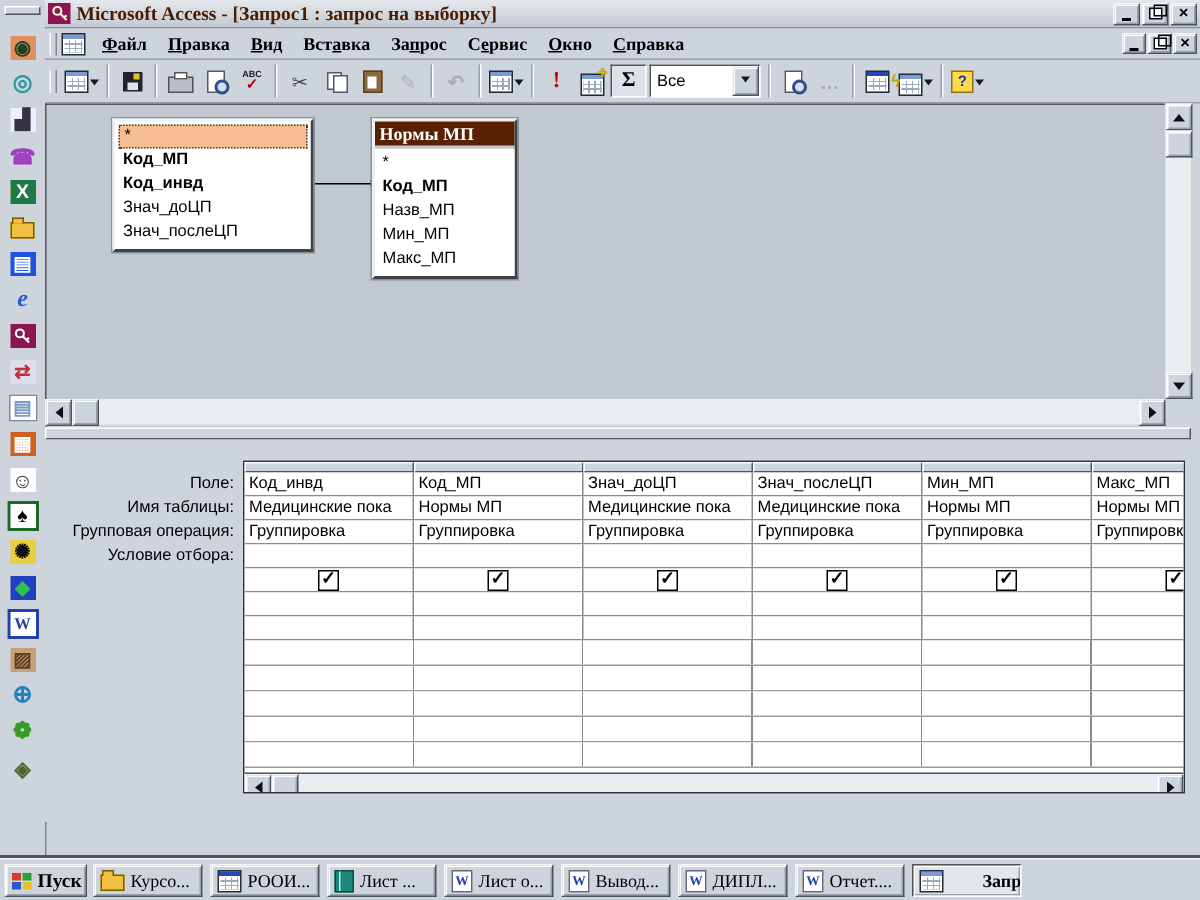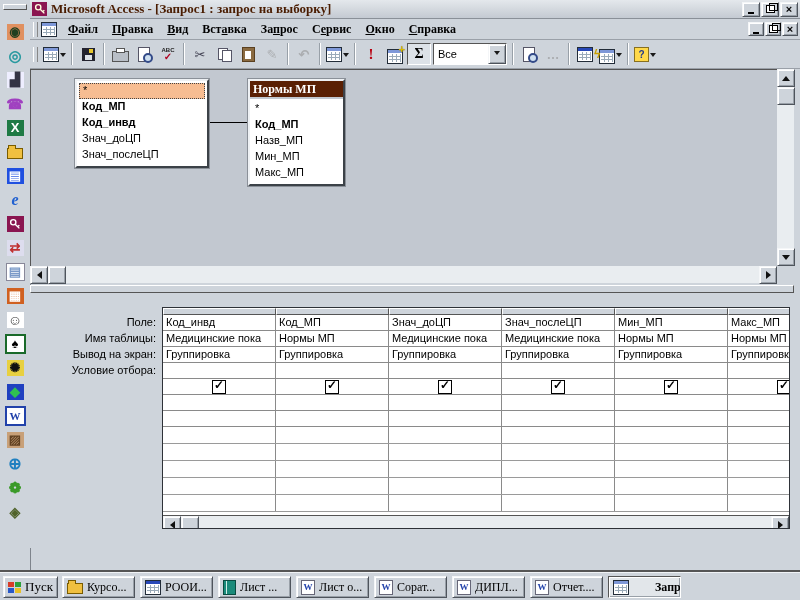--- a/index.html
+++ b/index.html
@@ -395,21 +395,21 @@
     </div>
   </div>
 
   <div class="abs" id="splitter"></div>
 
   <div class="abs" id="gridpane"></div>
 
   <div class="abs" id="gridlabels">
     <div class="rlabel">Поле:</div>
     <div class="rlabel">Имя таблицы:</div>
-    <div class="rlabel">Вывод на экран:</div>
+    <div class="rlabel">Групповая операция:</div>
     <div class="rlabel">Условие отбора:</div>
   </div>
 
   <div class="abs" id="gridbox">
     <div class="ghdr">
       <span class="ghc"></span>
         <span class="ghc"></span>
         <span class="ghc"></span>
         <span class="ghc"></span>
         <span class="ghc"></span>
@@ -496,21 +496,21 @@
       <span class="thumb-h out"></span>
       <span class="sb-fill"></span>
       <span class="sbtn out">
           <span class="tri-r"></span>
         </span>
     </div>
   </div>
 
 
   <div class="abs" id="taskbar">
-    <div class="task out" style="left:3px;width:55px;font-weight:normal;font-size:13px">
+    <div class="task out" style="left:3px;width:55px;font-weight:bold;font-size:13px">
       <span class="flag"></span>
         <span>Пуск</span>
     </div>
     <div class="task out" style="left:62px;width:73px">
       <span class="fld"></span>
         <span>Курсо...</span>
     </div>
     <div class="task out" style="left:140px;width:73px">
       <span class="msheet" style="background:linear-gradient(180deg,#2848b8 0 3px,#fff 3px)"></span>
         <span>РООИ...</span>
@@ -518,21 +518,21 @@
     <div class="task out" style="left:218px;width:73px">
       <span class="bok"></span>
         <span>Лист ...</span>
     </div>
     <div class="task out" style="left:296px;width:73px">
       <span class="wrd">W</span>
         <span>Лист о...</span>
     </div>
     <div class="task out" style="left:374px;width:73px">
       <span class="wrd">W</span>
-        <span>Сорат...</span>
+        <span>Вывод...</span>
     </div>
     <div class="task out" style="left:452px;width:73px">
       <span class="wrd">W</span>
         <span>ДИПЛ...</span>
     </div>
     <div class="task out" style="left:530px;width:73px">
       <span class="wrd">W</span>
         <span>Отчет....</span>
     </div>
     <div class="task out active" style="left:608px;width:73px">

